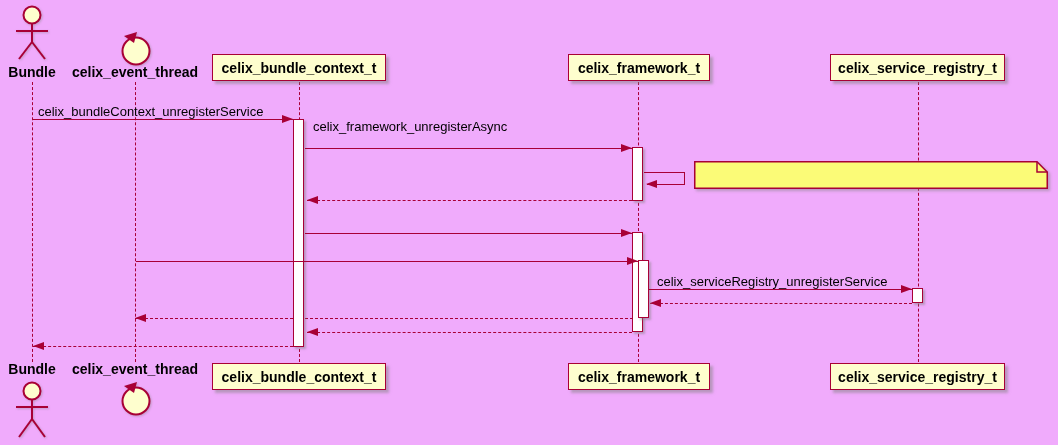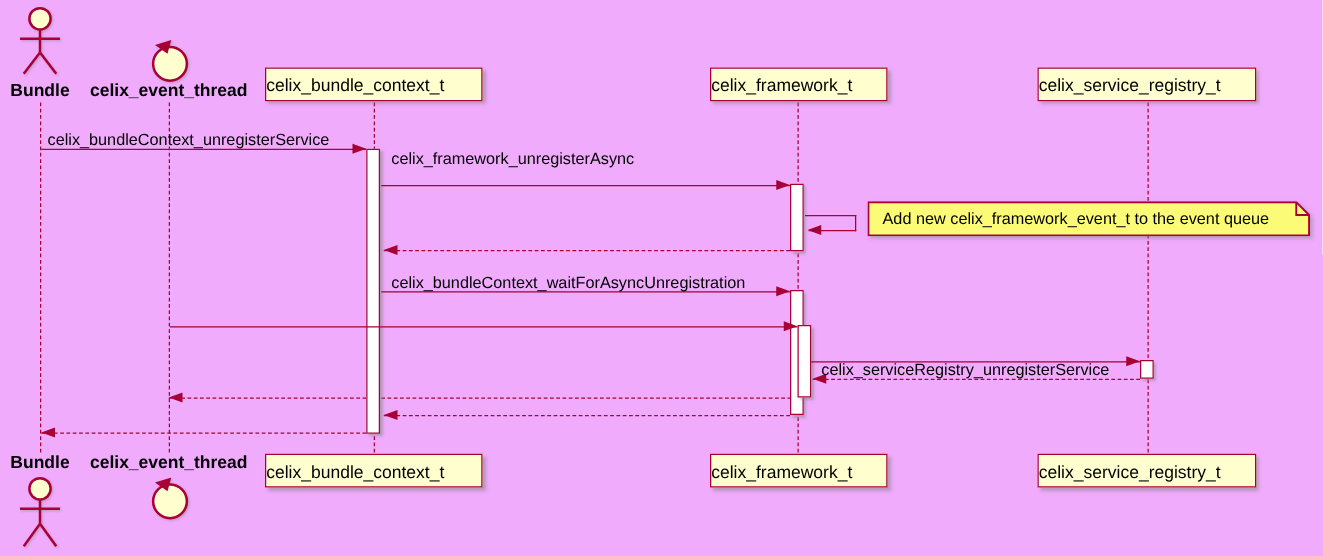--- a/index.html
+++ b/index.html
@@ -14,22 +14,22 @@
     position:relative;width:1058px;height:445px;background:#f0abfc;overflow:hidden;
   }
   .lifeline{
     position:absolute;width:0;top:82px;height:280px;
     border-left:1px dashed var(--line);z-index:0;
   }
   .participant{
     position:absolute;height:27px;background:var(--boxfill);
     border:1.7px solid var(--line);box-sizing:border-box;
     box-shadow:2.5px 2.5px 2.5px rgba(130,130,130,.5);
-    display:flex;align-items:center;
-    font-size:14px;font-weight:400;color:var(--ink);white-space:nowrap;z-index:3;
+    display:flex;align-items:center;justify-content:center;
+    font-size:14px;font-weight:700;color:var(--ink);white-space:nowrap;z-index:3;
   }
   .head-label{
     position:absolute;font-size:14px;font-weight:600;color:var(--ink);
     text-align:center;white-space:nowrap;z-index:3;
   }
   .activation{
     position:absolute;width:11px;background:#ffffff;
     border:1.2px solid var(--line);box-sizing:border-box;
     box-shadow:2px 2px 2px rgba(130,130,130,.5);z-index:2;
   }
@@ -103,34 +103,32 @@
   <div class="msg-line" style="left:644px;top:172px;width:41px;"></div>
   <div class="vline" style="left:684px;top:172px;height:13px;"></div>
   <div class="msg-line" style="left:647px;top:184px;width:38px;"></div>
   <div class="arrow left" style="left:646px;top:180px;"></div>
 
   <div class="note" style="left:694px;top:161px;width:354px;height:28px;">
     <svg width="354" height="28" viewBox="0 0 354 28">
       <path d="M0.75,0.75 L343,0.75 L353.25,11 L353.25,27.25 L0.75,27.25 Z" fill="#FBFB77" stroke="#A80036" stroke-width="1.5"></path>
       <path d="M343,0.75 L343,11 L353.25,11" fill="none" stroke="#A80036" stroke-width="1.5"></path>
     </svg>
-    <span class="note-text">Add new celix_framework_event_t to the event queue</span>
   </div>
 
   <div class="msg-line dashed" style="left:307px;top:200px;width:325px;"></div>
   <div class="arrow left z1" style="left:307px;top:196px;"></div>
 
-  <div class="msg-label" style="left:313px;top:218px;">celix_bundleContext_waitForAsyncUnregistration</div>
   <div class="msg-line" style="left:305px;top:233px;width:327px;"></div>
   <div class="arrow right" style="left:621px;top:229px;"></div>
 
   <div class="msg-line" style="left:136px;top:261px;width:502px;"></div>
   <div class="arrow right" style="left:627px;top:257px;"></div>
 
-  <div class="msg-label" style="left:657px;top:288px;">celix_serviceRegistry_unregisterService</div>
+  <div class="msg-label" style="left:657px;top:274px;">celix_serviceRegistry_unregisterService</div>
   <div class="msg-line" style="left:649px;top:289px;width:263px;"></div>
   <div class="arrow right" style="left:901px;top:285px;"></div>
 
   <div class="msg-line dashed" style="left:650px;top:303px;width:262px;"></div>
   <div class="arrow left z1" style="left:650px;top:299px;"></div>
 
   <div class="msg-line dashed" style="left:135px;top:318px;width:503px;"></div>
   <div class="arrow left z1" style="left:135px;top:314px;"></div>
 
   <div class="msg-line dashed" style="left:307px;top:332px;width:325px;"></div>

